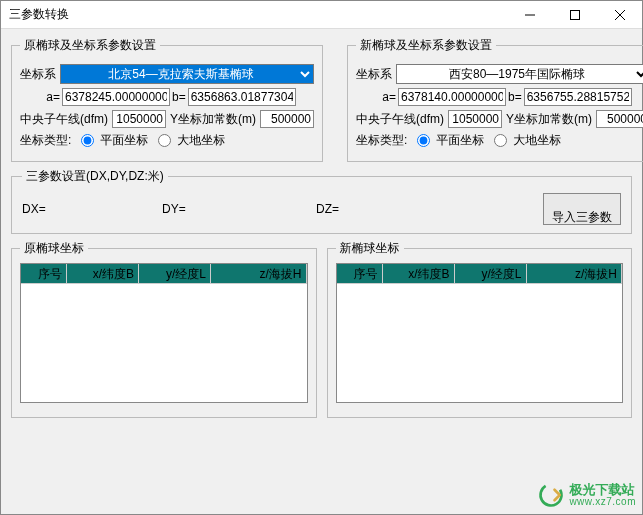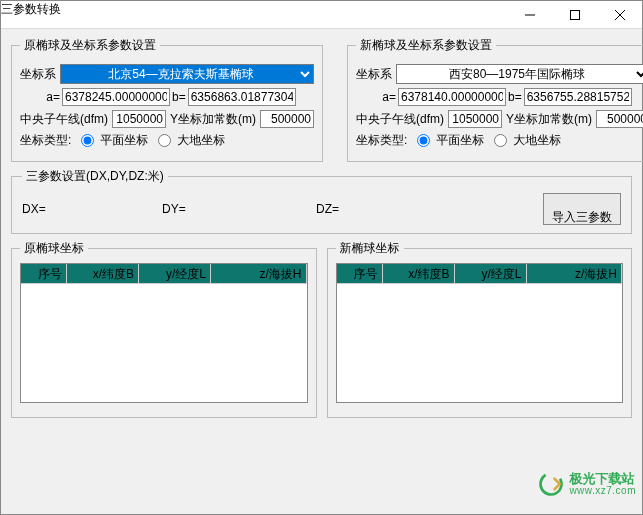--- a/index.html
+++ b/index.html
@@ -16,22 +16,22 @@
     background: #f0f0f0;
     border: 1px solid #888;
     display: flex;
     flex-direction: column;
     position: relative;
   }
   .titlebar {
     height: 28px;
     background: #fff;
     display: flex;
-    align-items: flex-start;
-    padding: 0 0 0 0;
+    align-items: center;
+    padding: 0 0 0 8px;
     border-bottom: 1px solid #ddd;
   }
   .titlebar .title {
     flex: 1;
   }
   .titlebar .controls {
     display: flex;
     height: 100%;
   }
   .titlebar .ctrl {
@@ -140,21 +140,21 @@
   .listview .headers .col.c3 { width: 72px; }
   .listview .headers .col.c4 { flex: 1; }
   .btnrow {
     display: flex;
     gap: 4px;
   }
   .btnrow button.btn { padding: 0 6px; min-width: 40px;}
   .watermark {
     position: absolute;
     right: 6px;
-    bottom: 16px;
+    bottom: 5px;
     display: flex;
     align-items: center;
     gap: 4px;
     opacity: 0.95;
     pointer-events: none;
     margin-top: 24px;
   }
   .watermark .wtext { font-size: 13px; color: #2aa84f; font-weight: bold; line-height: 1;}
   .watermark .wsub { font-size: 10px; color: #2aa84f; letter-spacing: 0.5px;}
   .watermark svg { width: 28px; height: 28px; }

